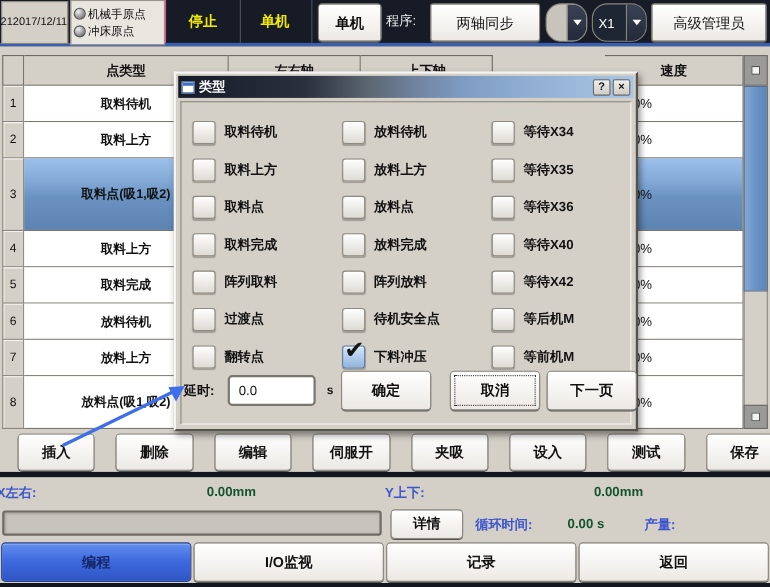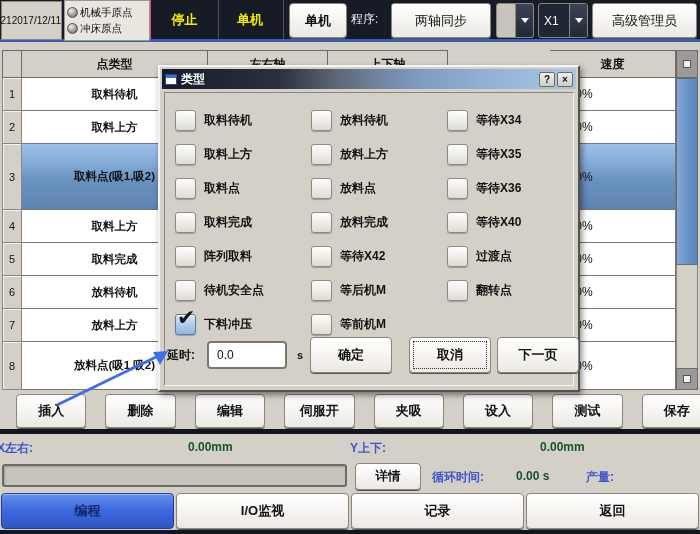--- a/index.html
+++ b/index.html
@@ -15,21 +15,21 @@
   .radiopanel{position:absolute;left:64px;top:0px;width:86px;height:41px;background:#e9e6e0;
               border:1px solid #9a958c;box-sizing:border-box;display:flex;flex-direction:column;justify-content:center;gap:2px;padding-left:2px;}
   .radiorow{display:flex;align-items:center;gap:2px;font-size:10.5px;color:#111;white-space:nowrap;}
   .sphere{width:11px;height:11px;border-radius:50%;flex:0 0 auto;
           background:radial-gradient(circle at 35% 30%,#f2f2f2,#9a9a9a 55%,#5c5c5c);border:1px solid #555;box-sizing:border-box;}
   .darkbtn{position:absolute;top:0;height:39px;display:flex;align-items:center;justify-content:center;
            color:var(--yellow,#f2ea00);font-weight:bold;font-size:13px;border-left:1px solid #ec4899;border-right:1px solid #4a5160;}
   .whitebtn{background:linear-gradient(180deg,#ffffff,#ece9e4);border:1px solid #8a867e;border-radius:4px;
             box-shadow:inset 0 1px 0 #fff,0 1px 0 #555;color:#111;display:flex;align-items:center;justify-content:center;box-sizing:border-box;}
   .proglabel{position:absolute;left:351px;top:0;height:39px;display:flex;align-items:center;color:#eee;font-size:12px;}
-  .combo{position:absolute;top:3px;height:35px;display:flex;border:1px solid #8a867e;border-radius:3px;overflow:hidden;box-sizing:border-box;}
+  .combo{position:absolute;top:3px;height:35px;display:flex;border:1px solid #8a867e;border-radius:14px;overflow:hidden;box-sizing:border-box;}
   .combo .field{flex:1;display:flex;align-items:center;padding-left:5px;font-size:12px;}
   .combo .arrowbtn{width:17px;background:linear-gradient(180deg,#3a4356,#222938);display:flex;align-items:center;justify-content:center;border-left:1px solid #8a867e;}
   .chev{width:0;height:0;border-left:4px solid transparent;border-right:4px solid transparent;border-top:5px solid #fff;}
   
   .main{position:absolute;left:0;top:44px;width:700px;height:349px;background:#d4d0c8;}
   .thead{position:absolute;left:2px;top:6px;height:28px;display:flex;}
   .th{background:#d4d0c8;border:1px solid #6e6a64;border-left:none;box-sizing:border-box;
       display:flex;align-items:center;justify-content:center;font-size:12px;font-weight:bold;color:#111;}
   .th:first-child{border-left:1px solid #6e6a64;}
   .hnum{width:20px;} .h1{width:186px;font-family:Liberation Serif, serif;} .h2{width:120px;} .h3{width:120px;} .h4{width:102px;margin-top:32px;} .h5{width:126px;}
@@ -281,20 +281,24 @@
             <div class="cbitem">
               <span class="cbbox"></span>
               <span class="cblabel">等待X40</span>
             </div>
             <div class="cbitem">
               <span class="cbbox"></span>
               <span class="cblabel">阵列取料</span>
             </div>
             <div class="cbitem">
               <span class="cbbox"></span>
+              <span class="cblabel">阵列放料</span>
+            </div>
+            <div class="cbitem">
+              <span class="cbbox"></span>
               <span class="cblabel">等待X42</span>
             </div>
             <div class="cbitem">
               <span class="cbbox"></span>
               <span class="cblabel">过渡点</span>
             </div>
             <div class="cbitem">
               <span class="cbbox"></span>
               <span class="cblabel">待机安全点</span>
             </div>

